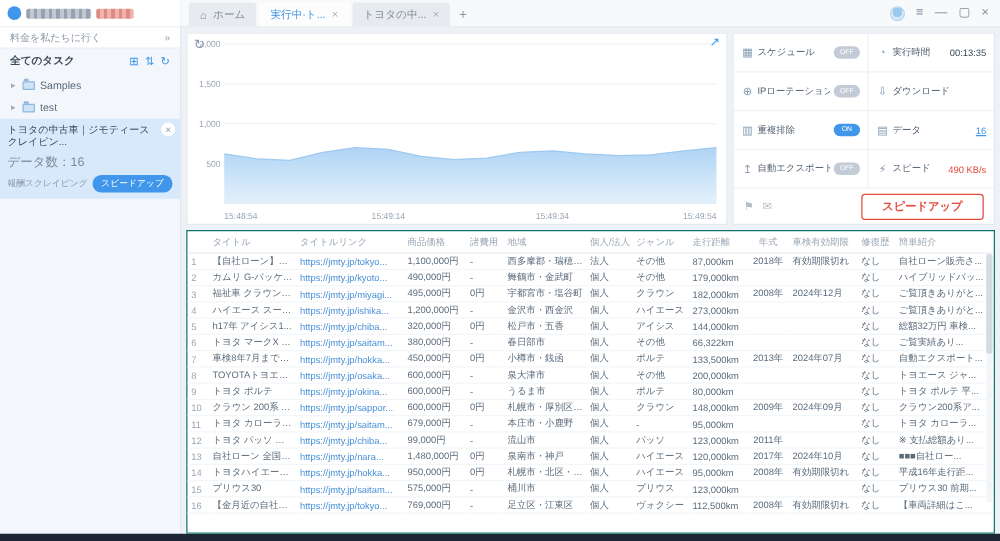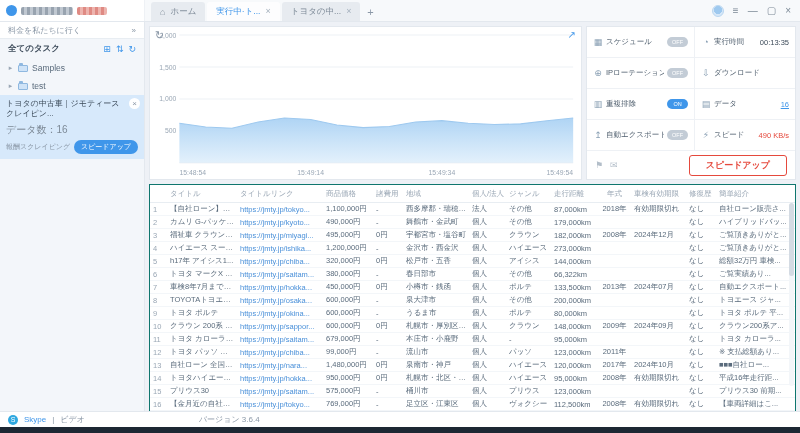--- a/index.html
+++ b/index.html
@@ -523,21 +523,14 @@
         </table>
         <div style="flex:1"></div>
         <div class="table-scrollbar">
             <div class="thumb"></div>
           </div>
 
       </div>
     </section>
   </div>
 
-  <div class="statusbar">
-    <span class="skype-ico">S</span>
-    <span class="skype-lbl">Skype</span>
-    <span>|</span>
-    <span>ビデオ</span>
-    <span class="version">バージョン 3.6.4</span>
-  </div>
   <div class="bottom-strip"></div>
 </div>
 
 </body></html>

